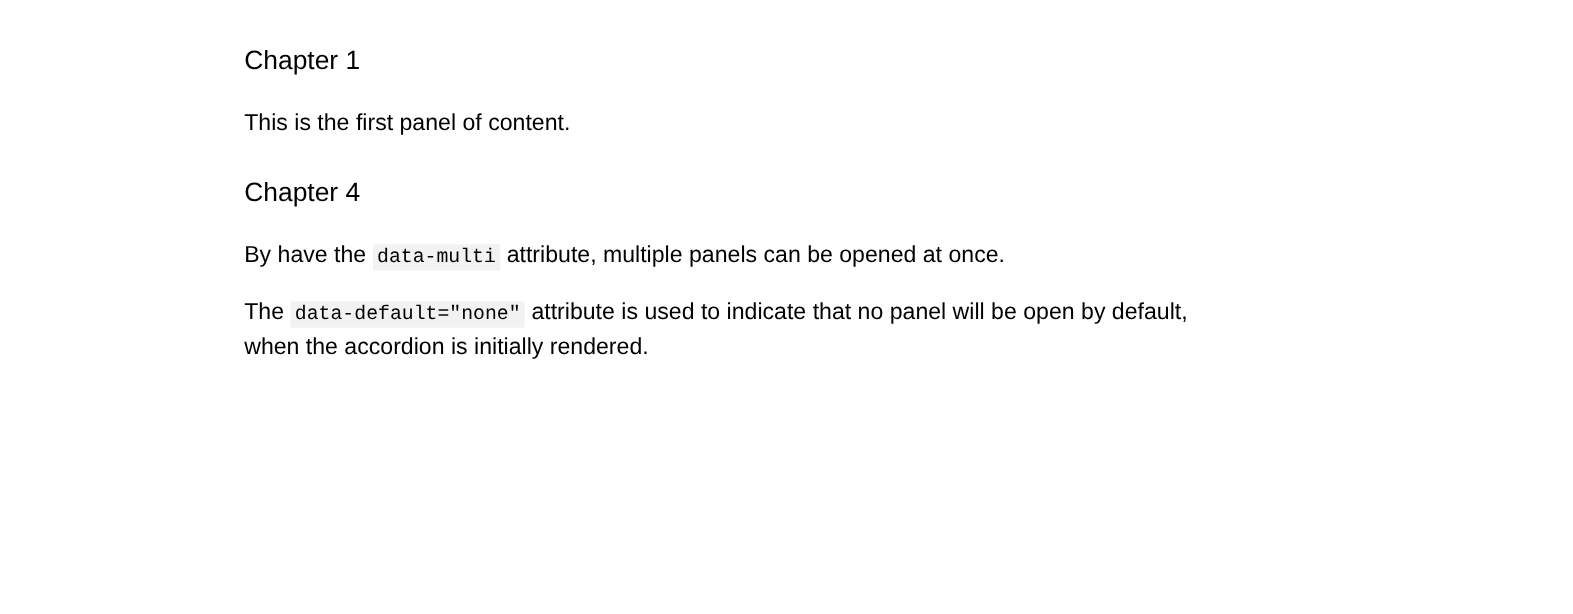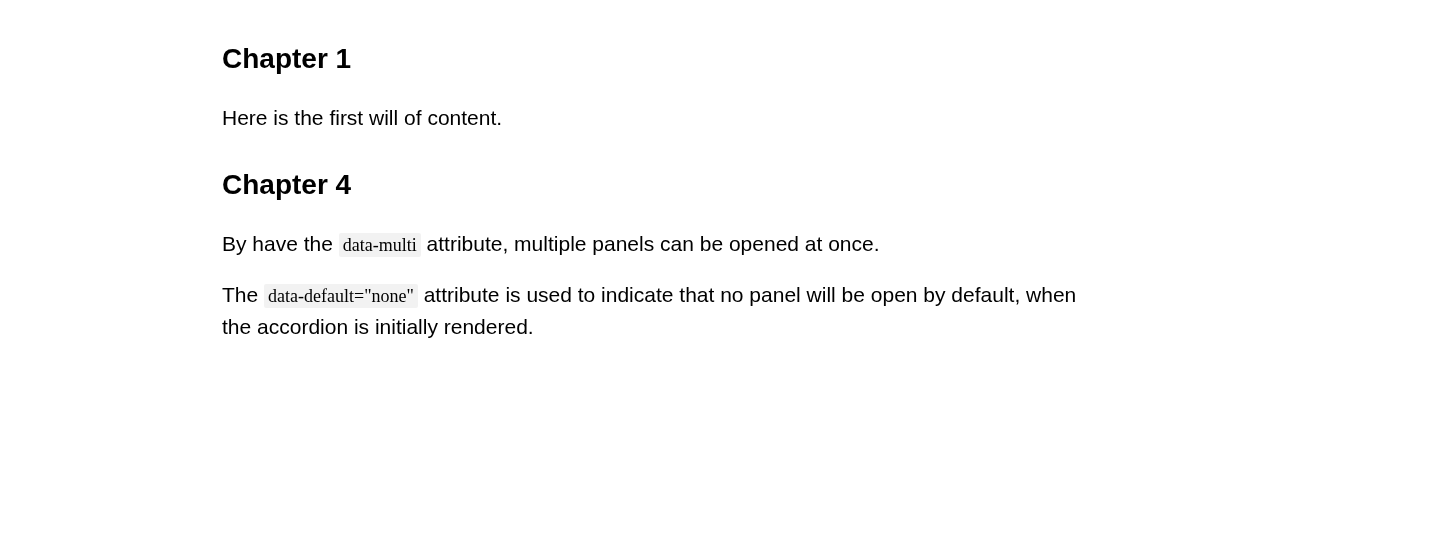--- a/index.html
+++ b/index.html
@@ -13,50 +13,50 @@
       line-height: 1.5;
       color: #000;
       background: #fff;
       width: 1430px;
       padding: 38px 0 38px 222px;
     }
     .content {
       max-width: 870px;
     }
     h3 {
-      font-size: 28px;
-      font-weight: 700;
+      font-size: 24px;
+      font-weight: 400;
       margin-bottom: 22px;
       margin-top: 30px;
     }
     h3:first-child {
       margin-top: 0;
     }
     p {
       margin-bottom: 20px;
     }
     p:last-child {
       margin-bottom: 0;
     }
     code {
-      font-family: Liberation Serif, serif;
+      font-family: Liberation Mono, monospace;
       font-size: 18px;
       background: #f2f2f2;
       padding: 2px 4px;
       border-radius: 2px;
     }
   </style>
 </head>
 <body>
 
 <div class="content">
 
   <h3>Chapter 1</h3>
   <p>
-    <span>Here is the first will of content.</span>
+    <span>This is the first panel of content.</span>
   </p>
 
   <h3>Chapter 4</h3>
   <p>
     <span>By have the </span><code>data-multi</code><span> attribute, multiple panels can be opened at once.</span>
   </p>
 
   <p>
     <span>The </span><code>data-default="none"</code><span> attribute is used to indicate that no panel will be open by default, when the accordion is initially rendered.</span>
   </p>

